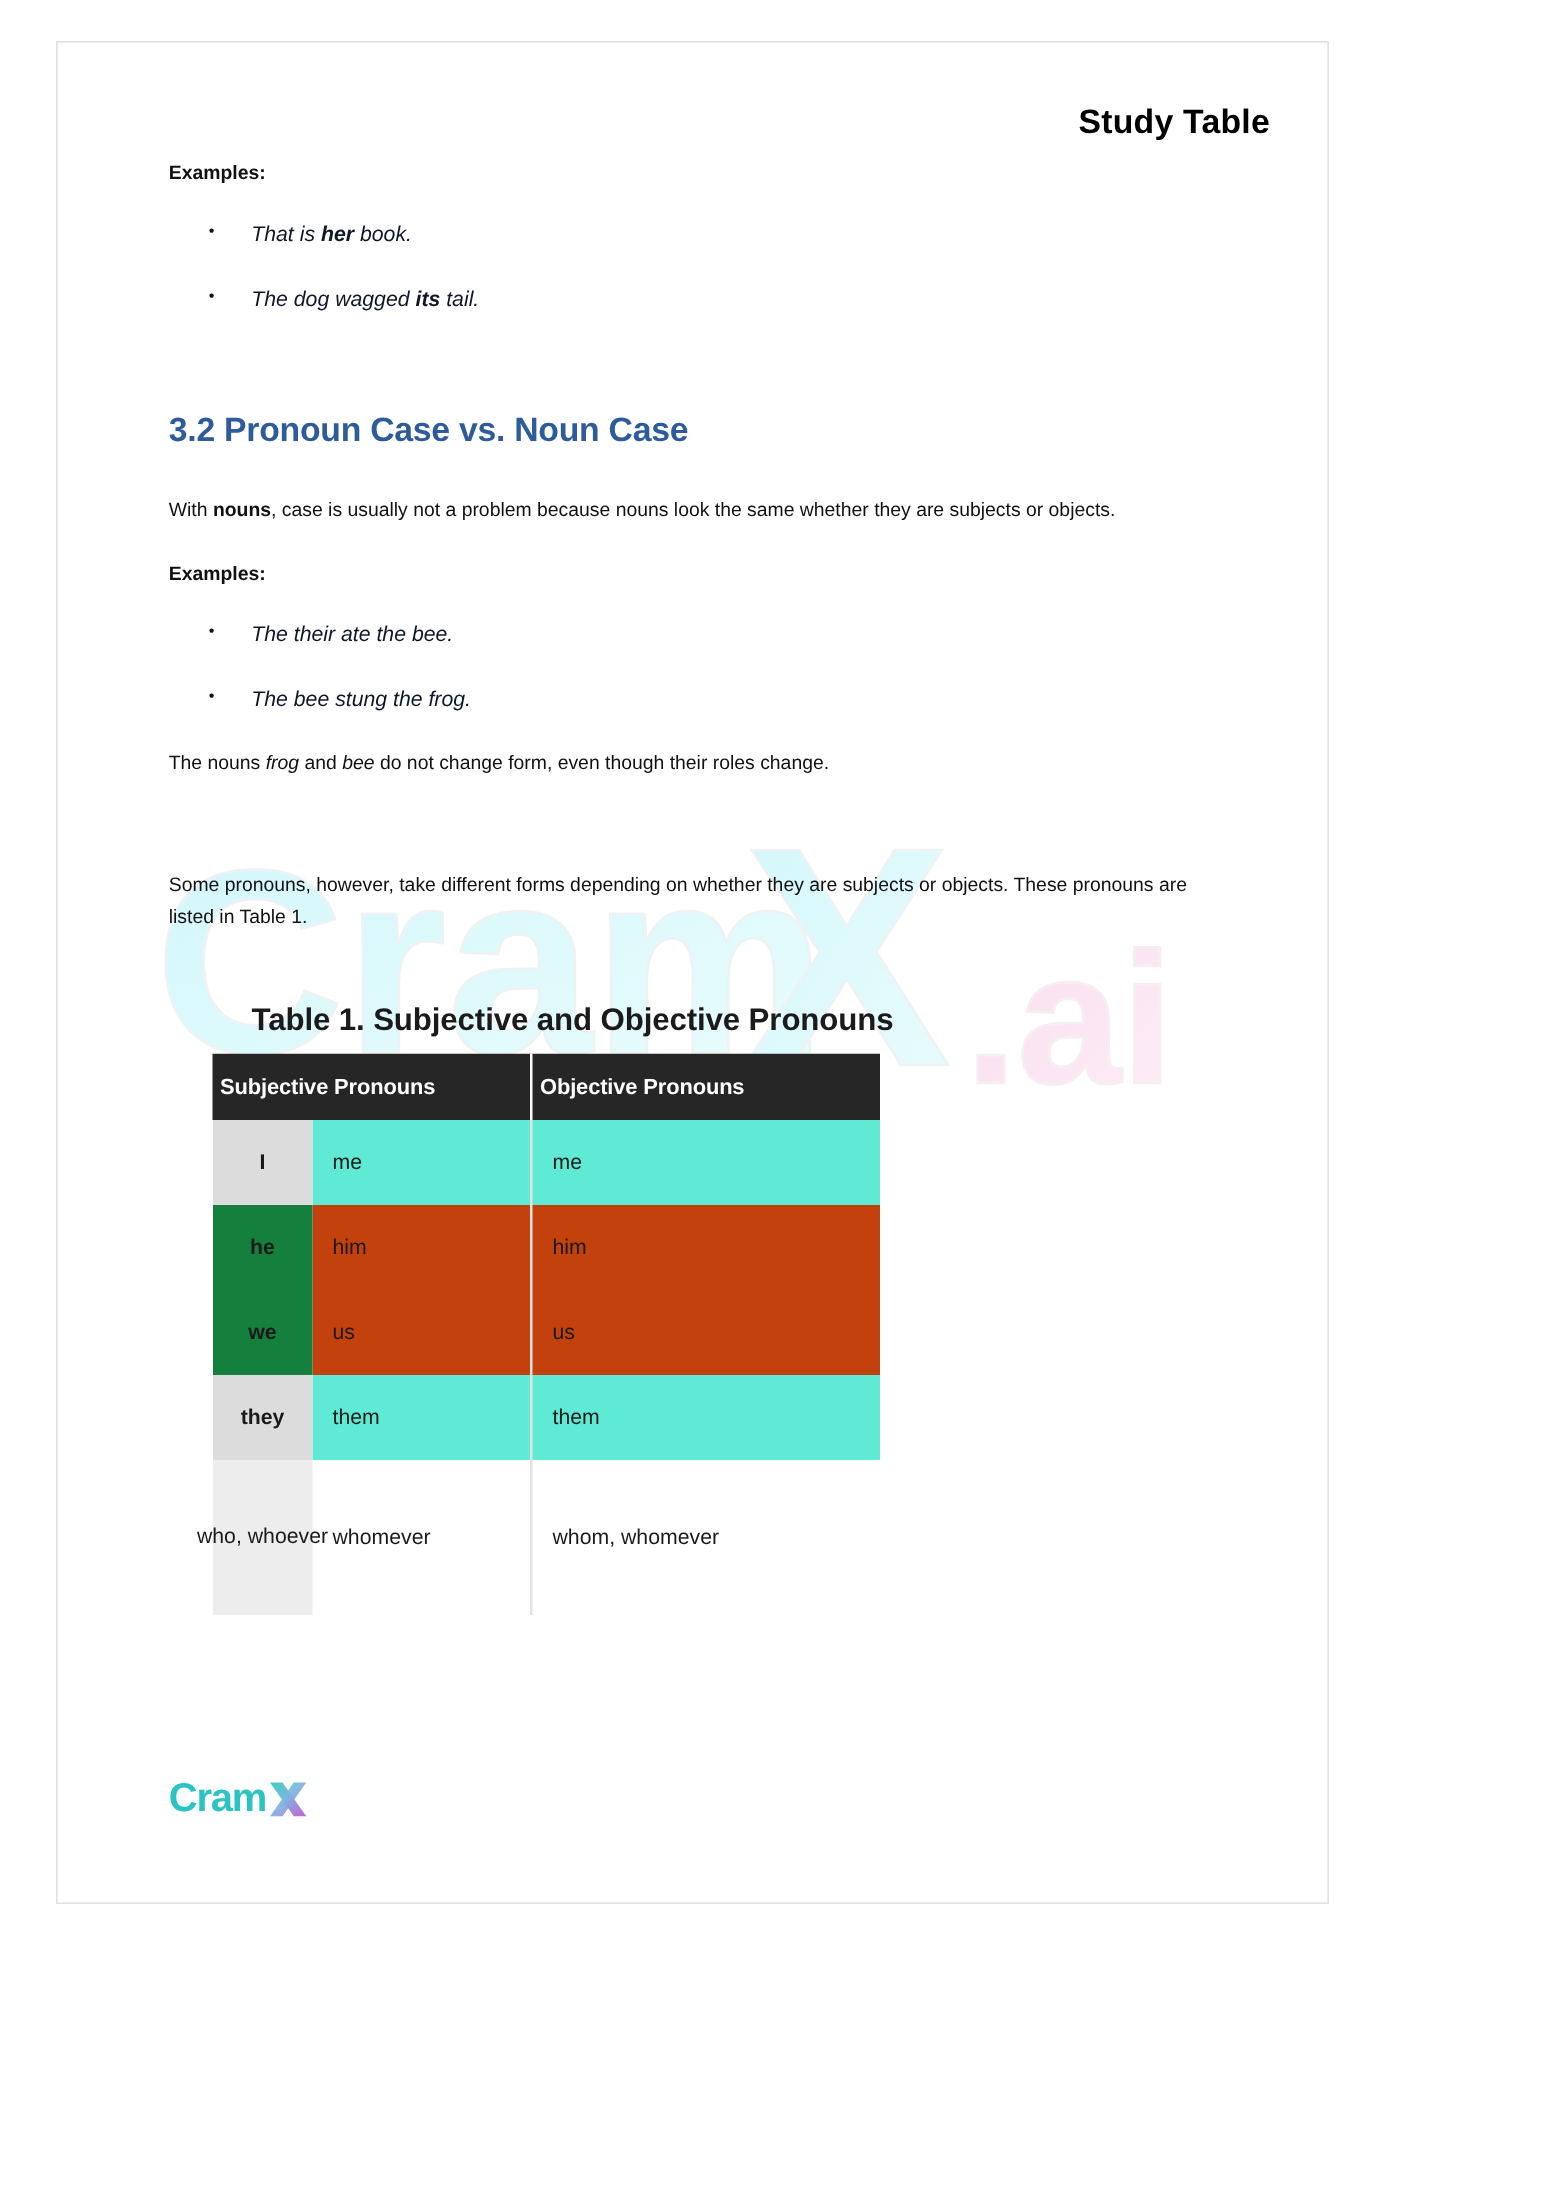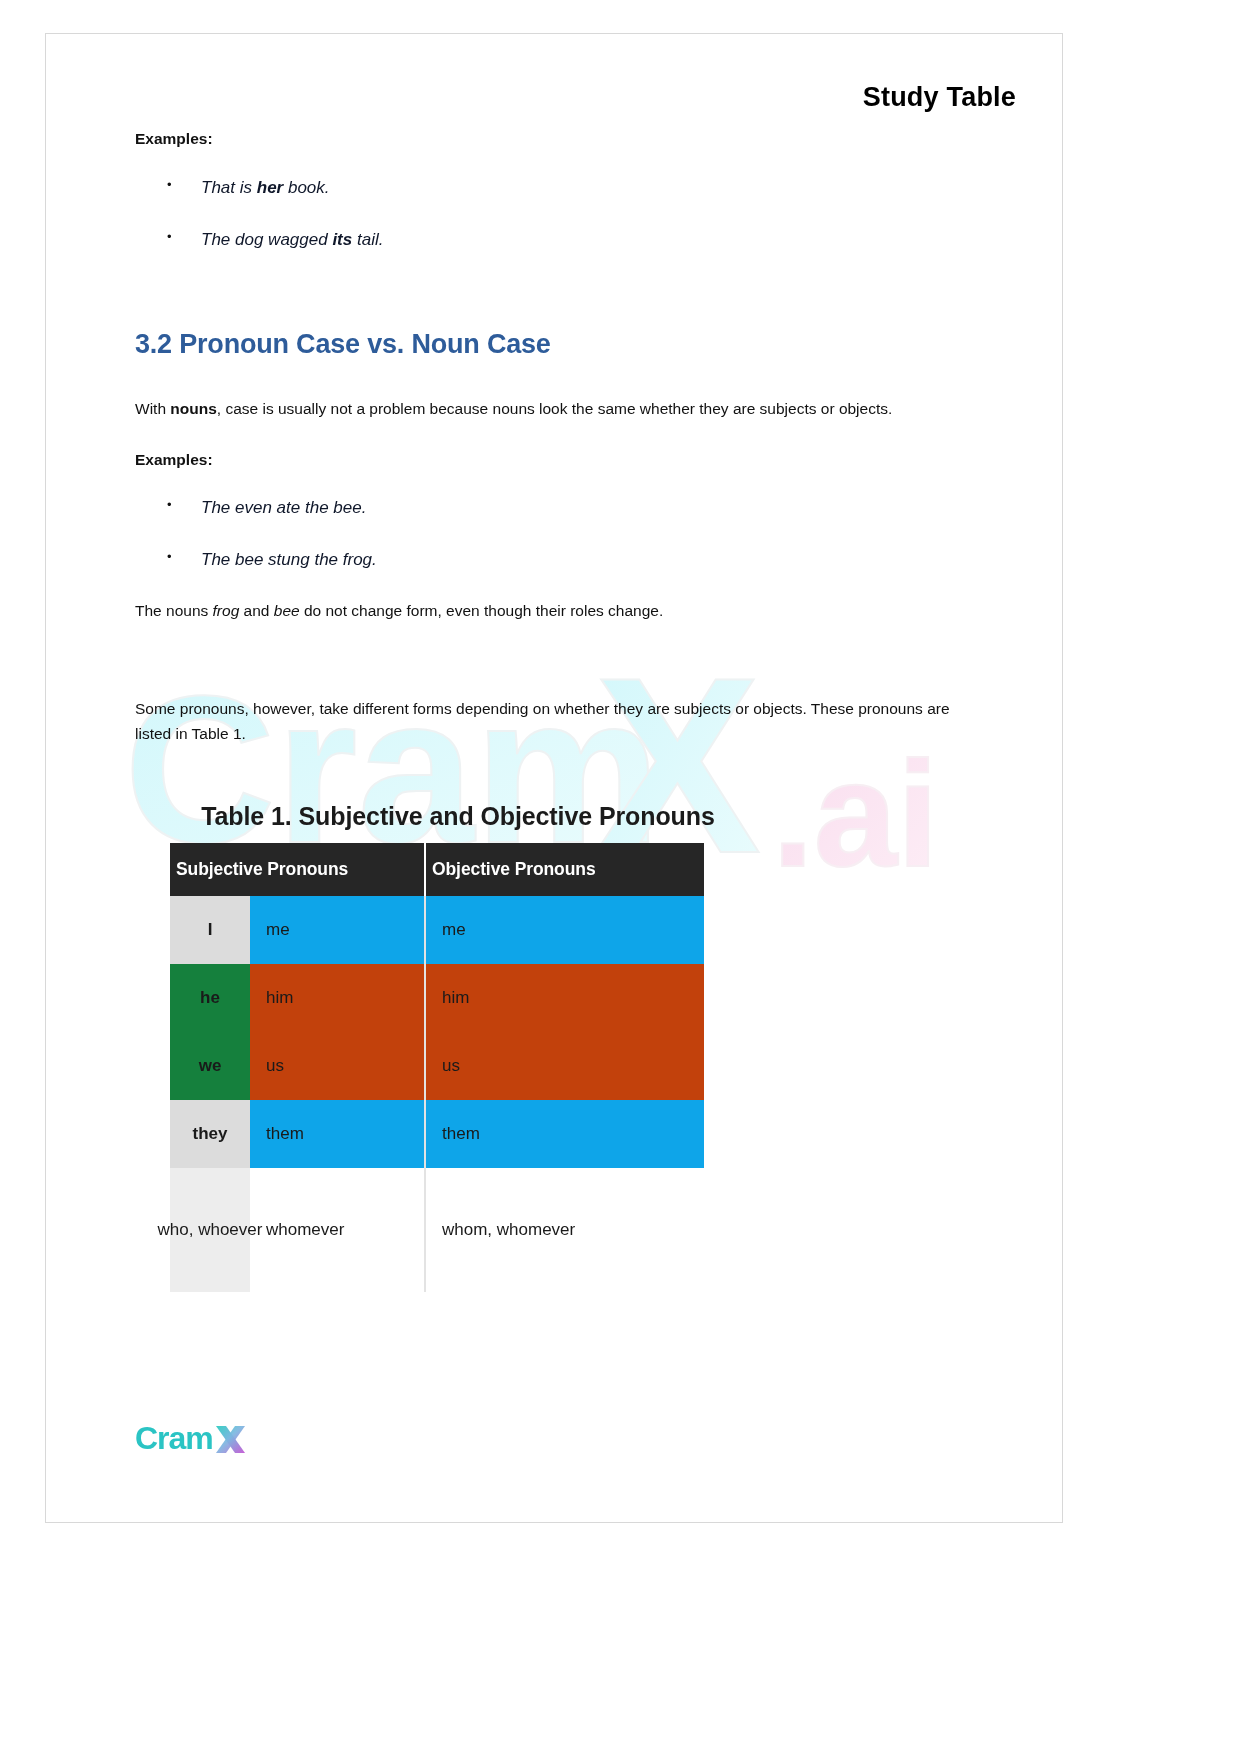--- a/index.html
+++ b/index.html
@@ -167,21 +167,21 @@
   }
   table.pron td.obj {
     border-left: 2px solid #e3e3e3;
   }
   
   .col-a { width: 80px; }
   .col-b { width: 175px; }
   .col-c { width: 279px; }
 
   
-  tr.odd td { background: #0ea5e9; }
+  tr.odd td { background: #5eead4; }
   tr.even td { background: #c2410c; }
   tr.odd td.rowhead { background: #dcdcdc; }
   tr.even td.rowhead { background: #15803d; }
 
   tr.last td { background: #ffffff; }
   tr.last td.rowhead {
     background: #ededed;
     line-height: 1.45;
     white-space: normal;
     font-weight: normal;
@@ -256,21 +256,21 @@
 
         <div class="sec-heading" style="margin-top:78px;">3.2 Pronoun Case vs. Noun Case</div>
 
         <p class="para" style="margin-top:36px;">
           <span>With </span><b>nouns</b><span>, case is usually not a problem because nouns look the same whether they are subjects or objects.</span>
         </p>
 
         <div class="lbl-examples" style="margin-top:30px;">Examples:</div>
 
         <ul class="bullets" style="margin-top:29px;">
-          <li style="margin-bottom:32px;">The even ate the bee.</li>
+          <li style="margin-bottom:32px;">The their ate the bee.</li>
           <li>The bee stung the frog.</li>
         </ul>
 
         <p class="para" style="margin-top:27px;">
           <span>The nouns </span><i>frog</i><span> and </span><i>bee</i><span> do not change form, even though their roles change.</span>
         </p>
 
         <p class="para" style="margin-top:73px; width:822px;">Some pronouns, however, take different forms depending on whether they are subjects or objects. These pronouns are listed in Table 1.</p>
 
       </div>

